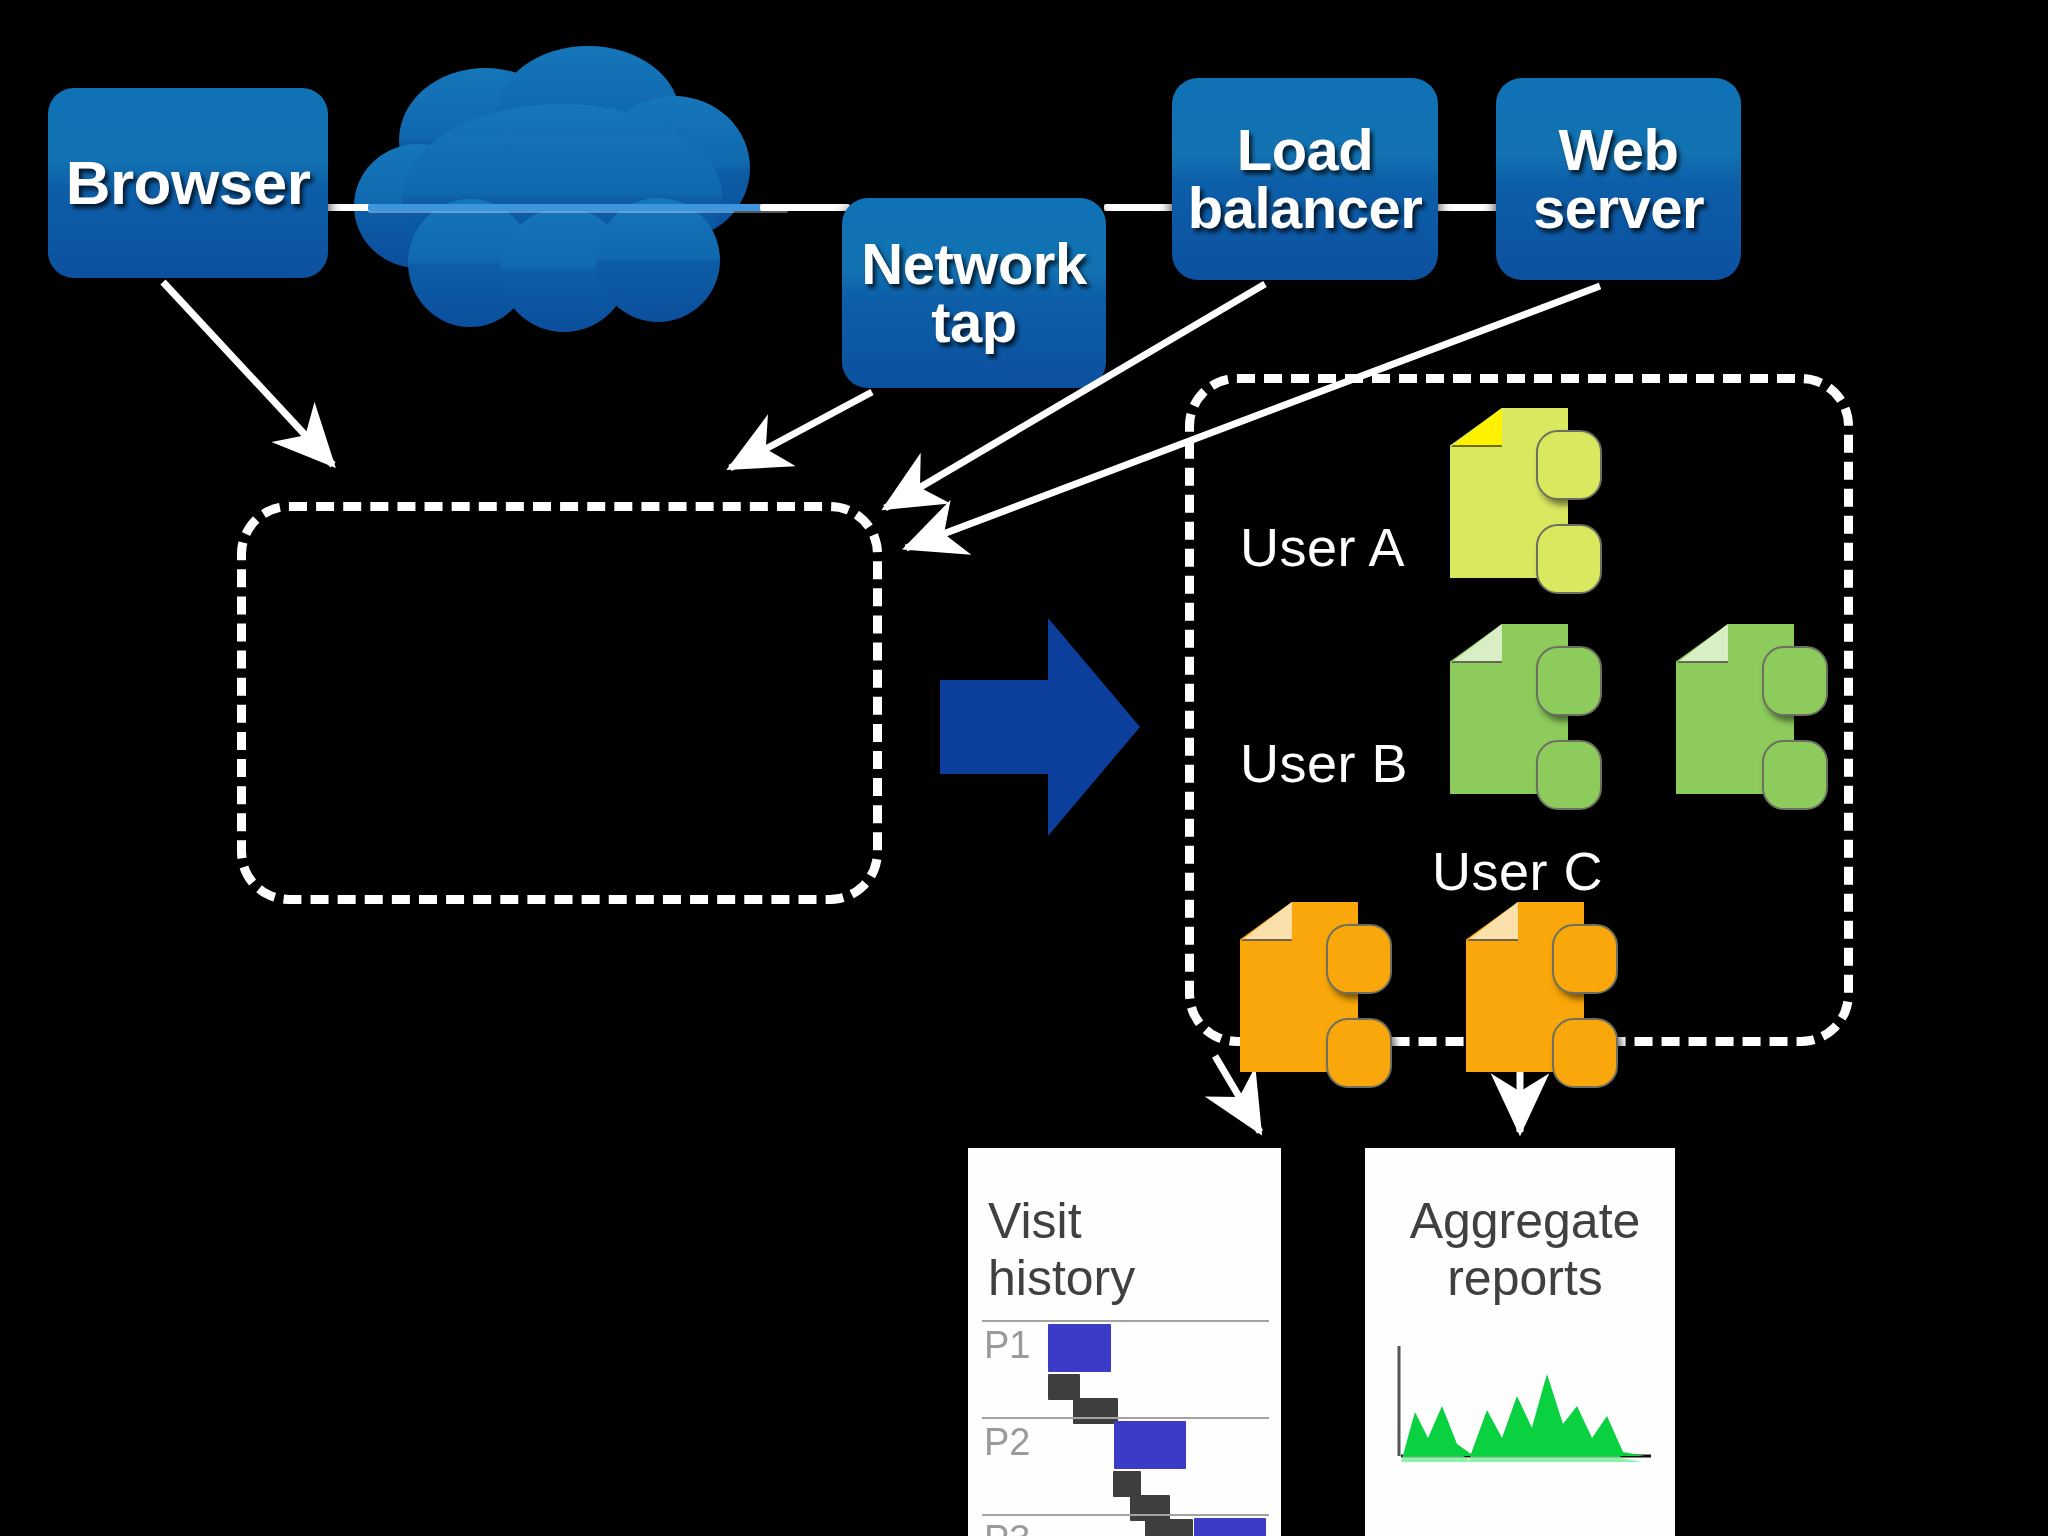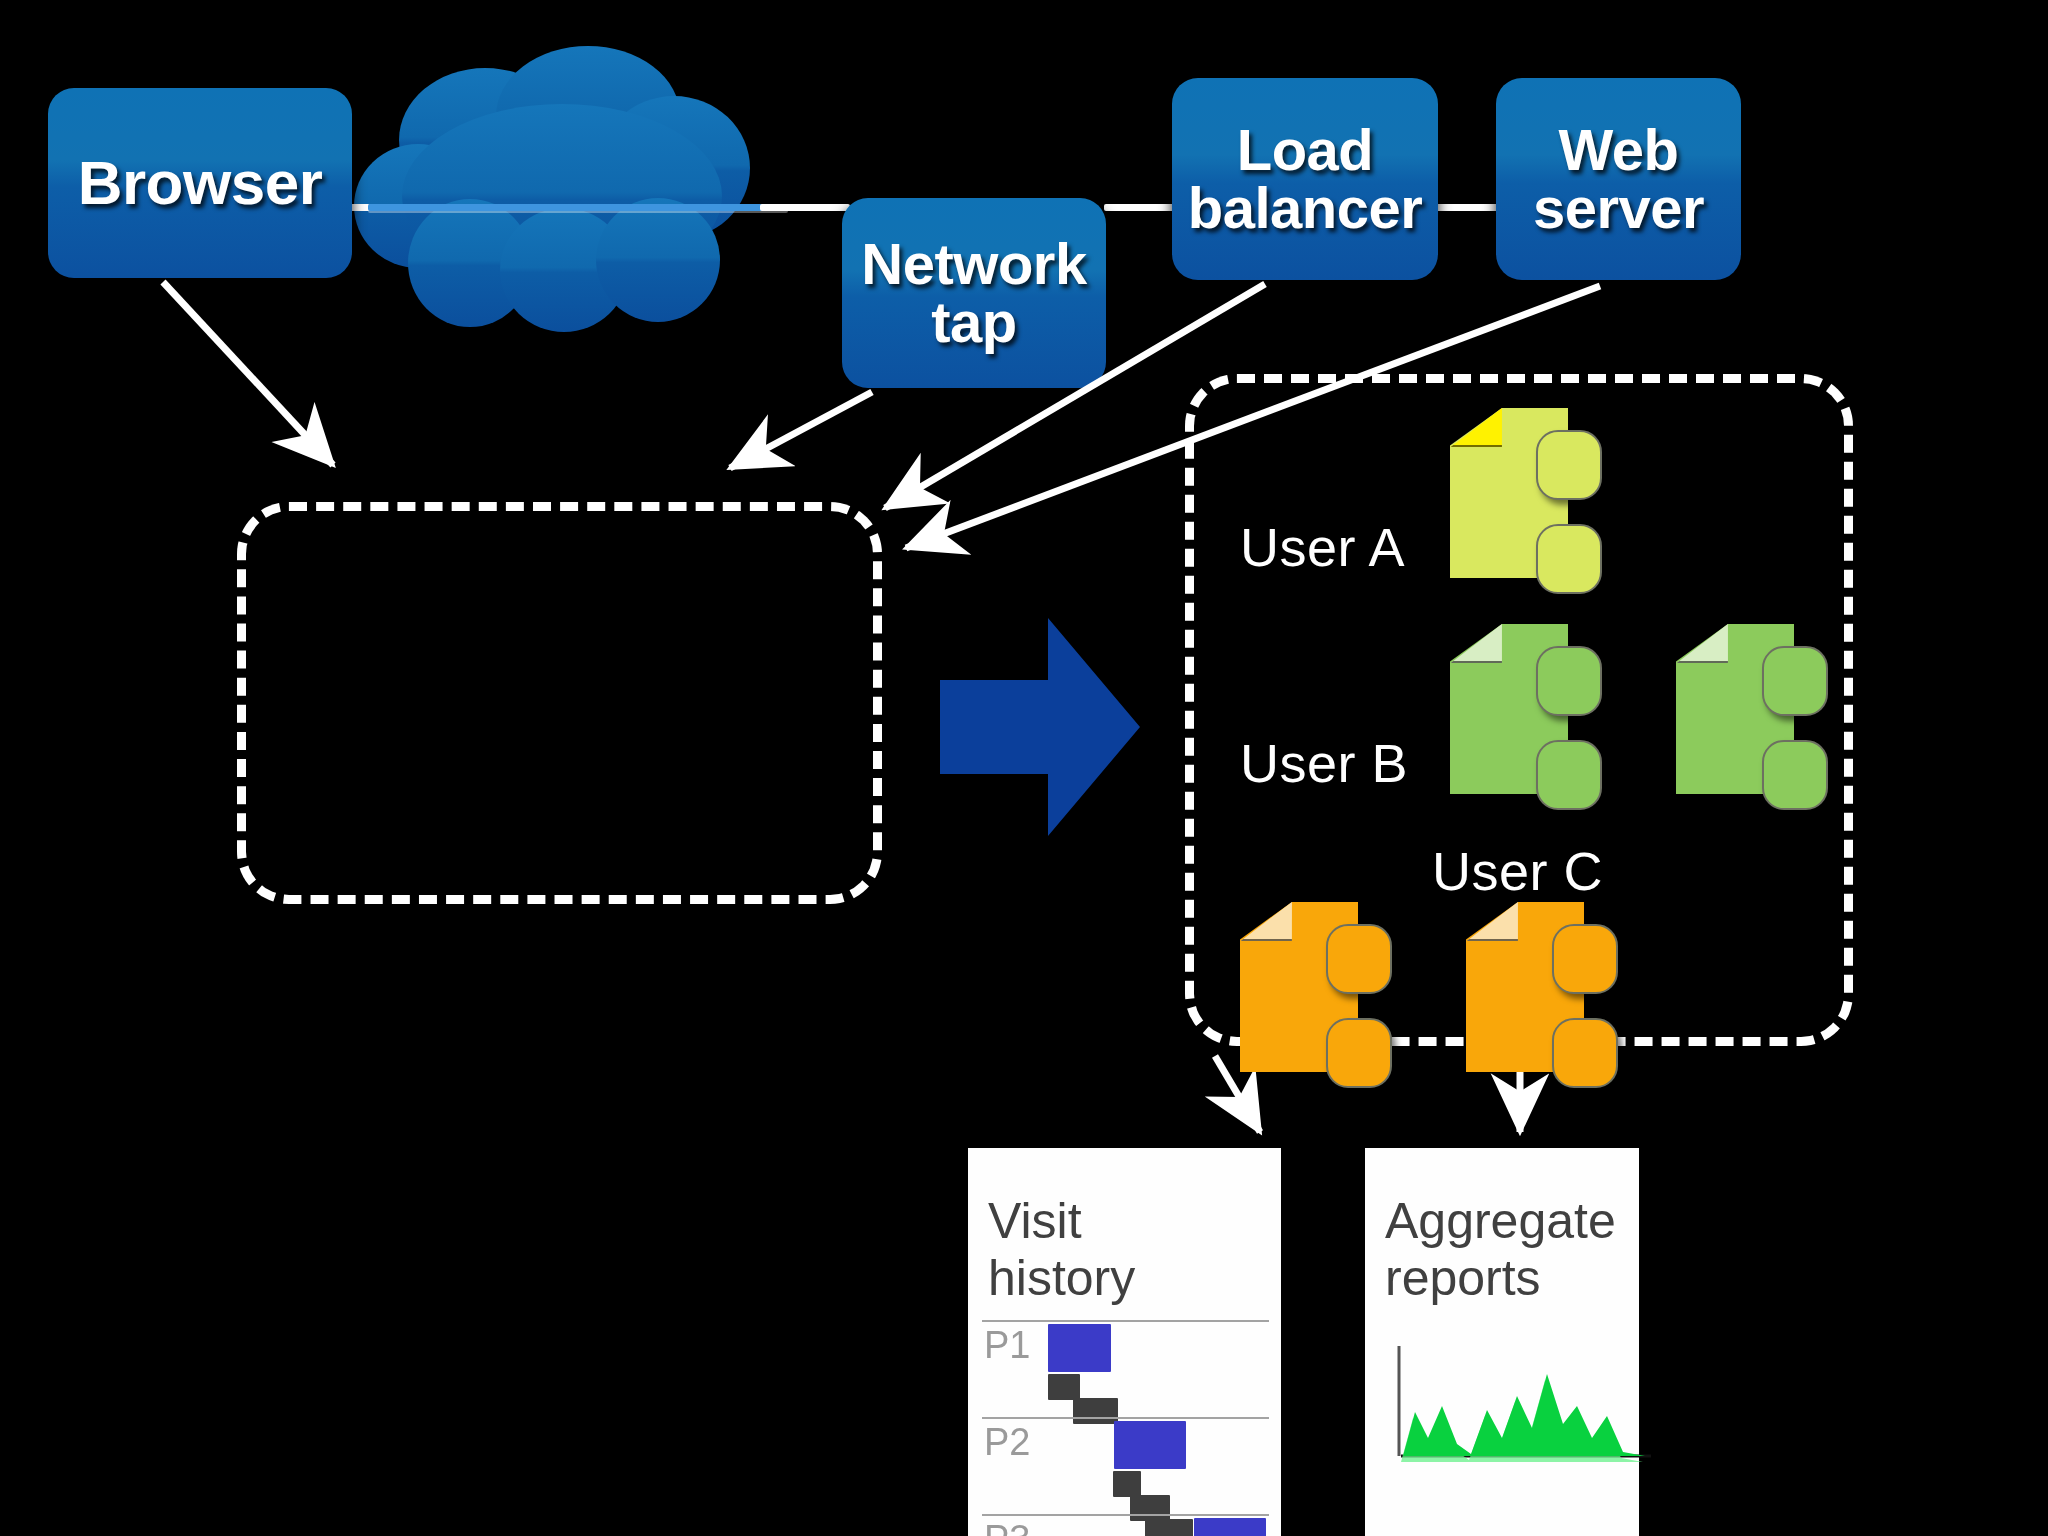--- a/index.html
+++ b/index.html
@@ -136,21 +136,21 @@
       </g>
     </svg>
   </div>
 
   <div class="wire" style="left:300px;top:204px;width:70px;"></div>
   <div class="wire overcloud" style="left:368px;top:204px;width:420px;"></div>
   <div class="wire" style="left:760px;top:204px;width:90px;"></div>
   <div class="wire" style="left:1104px;top:204px;width:72px;"></div>
   <div class="wire" style="left:1434px;top:204px;width:66px;"></div>
 
-  <div class="node" style="left:48px;top:88px;width:304px;height:190px;font-size:62px;">
+  <div class="node" style="left:48px;top:88px;width:280px;height:190px;font-size:62px;">
     <span class="lbl">Browser</span>
   </div>
 
   <div class="node" style="left:842px;top:198px;width:264px;height:190px;font-size:58px;">
     <span class="lbl">Network
 tap</span>
   </div>
 
   <div class="node" style="left:1172px;top:78px;width:266px;height:202px;font-size:58px;">
     <span class="lbl">Load
@@ -265,21 +265,21 @@
 
       <div class="grow">
         <span class="plabel">P3</span>
         <div class="bar blue" style="left:212px;width:72px;"></div>
 
       </div>
 
     </div>
   </div>
 
-  <div class="panel" style="left:1365px;top:1148px;width:274px;height:388px;">
+  <div class="panel" style="left:1365px;top:1148px;width:310px;height:388px;text-align:center;">
     <div class="title">Aggregate
 reports</div>
 
     <div class="areachart">
       <svg width="262" height="126" viewBox="0 0 262 126">
 
         <line x1="6" y1="2" x2="6" y2="112" stroke="#555" stroke-width="3"></line>
         <line x1="8" y1="112" x2="258" y2="112" stroke="#111" stroke-width="3"></line>
 
         <path d="M8,118 L20,74 L33,100 L47,68 L62,106 L76,116 L92,72 L107,100 L122,58

